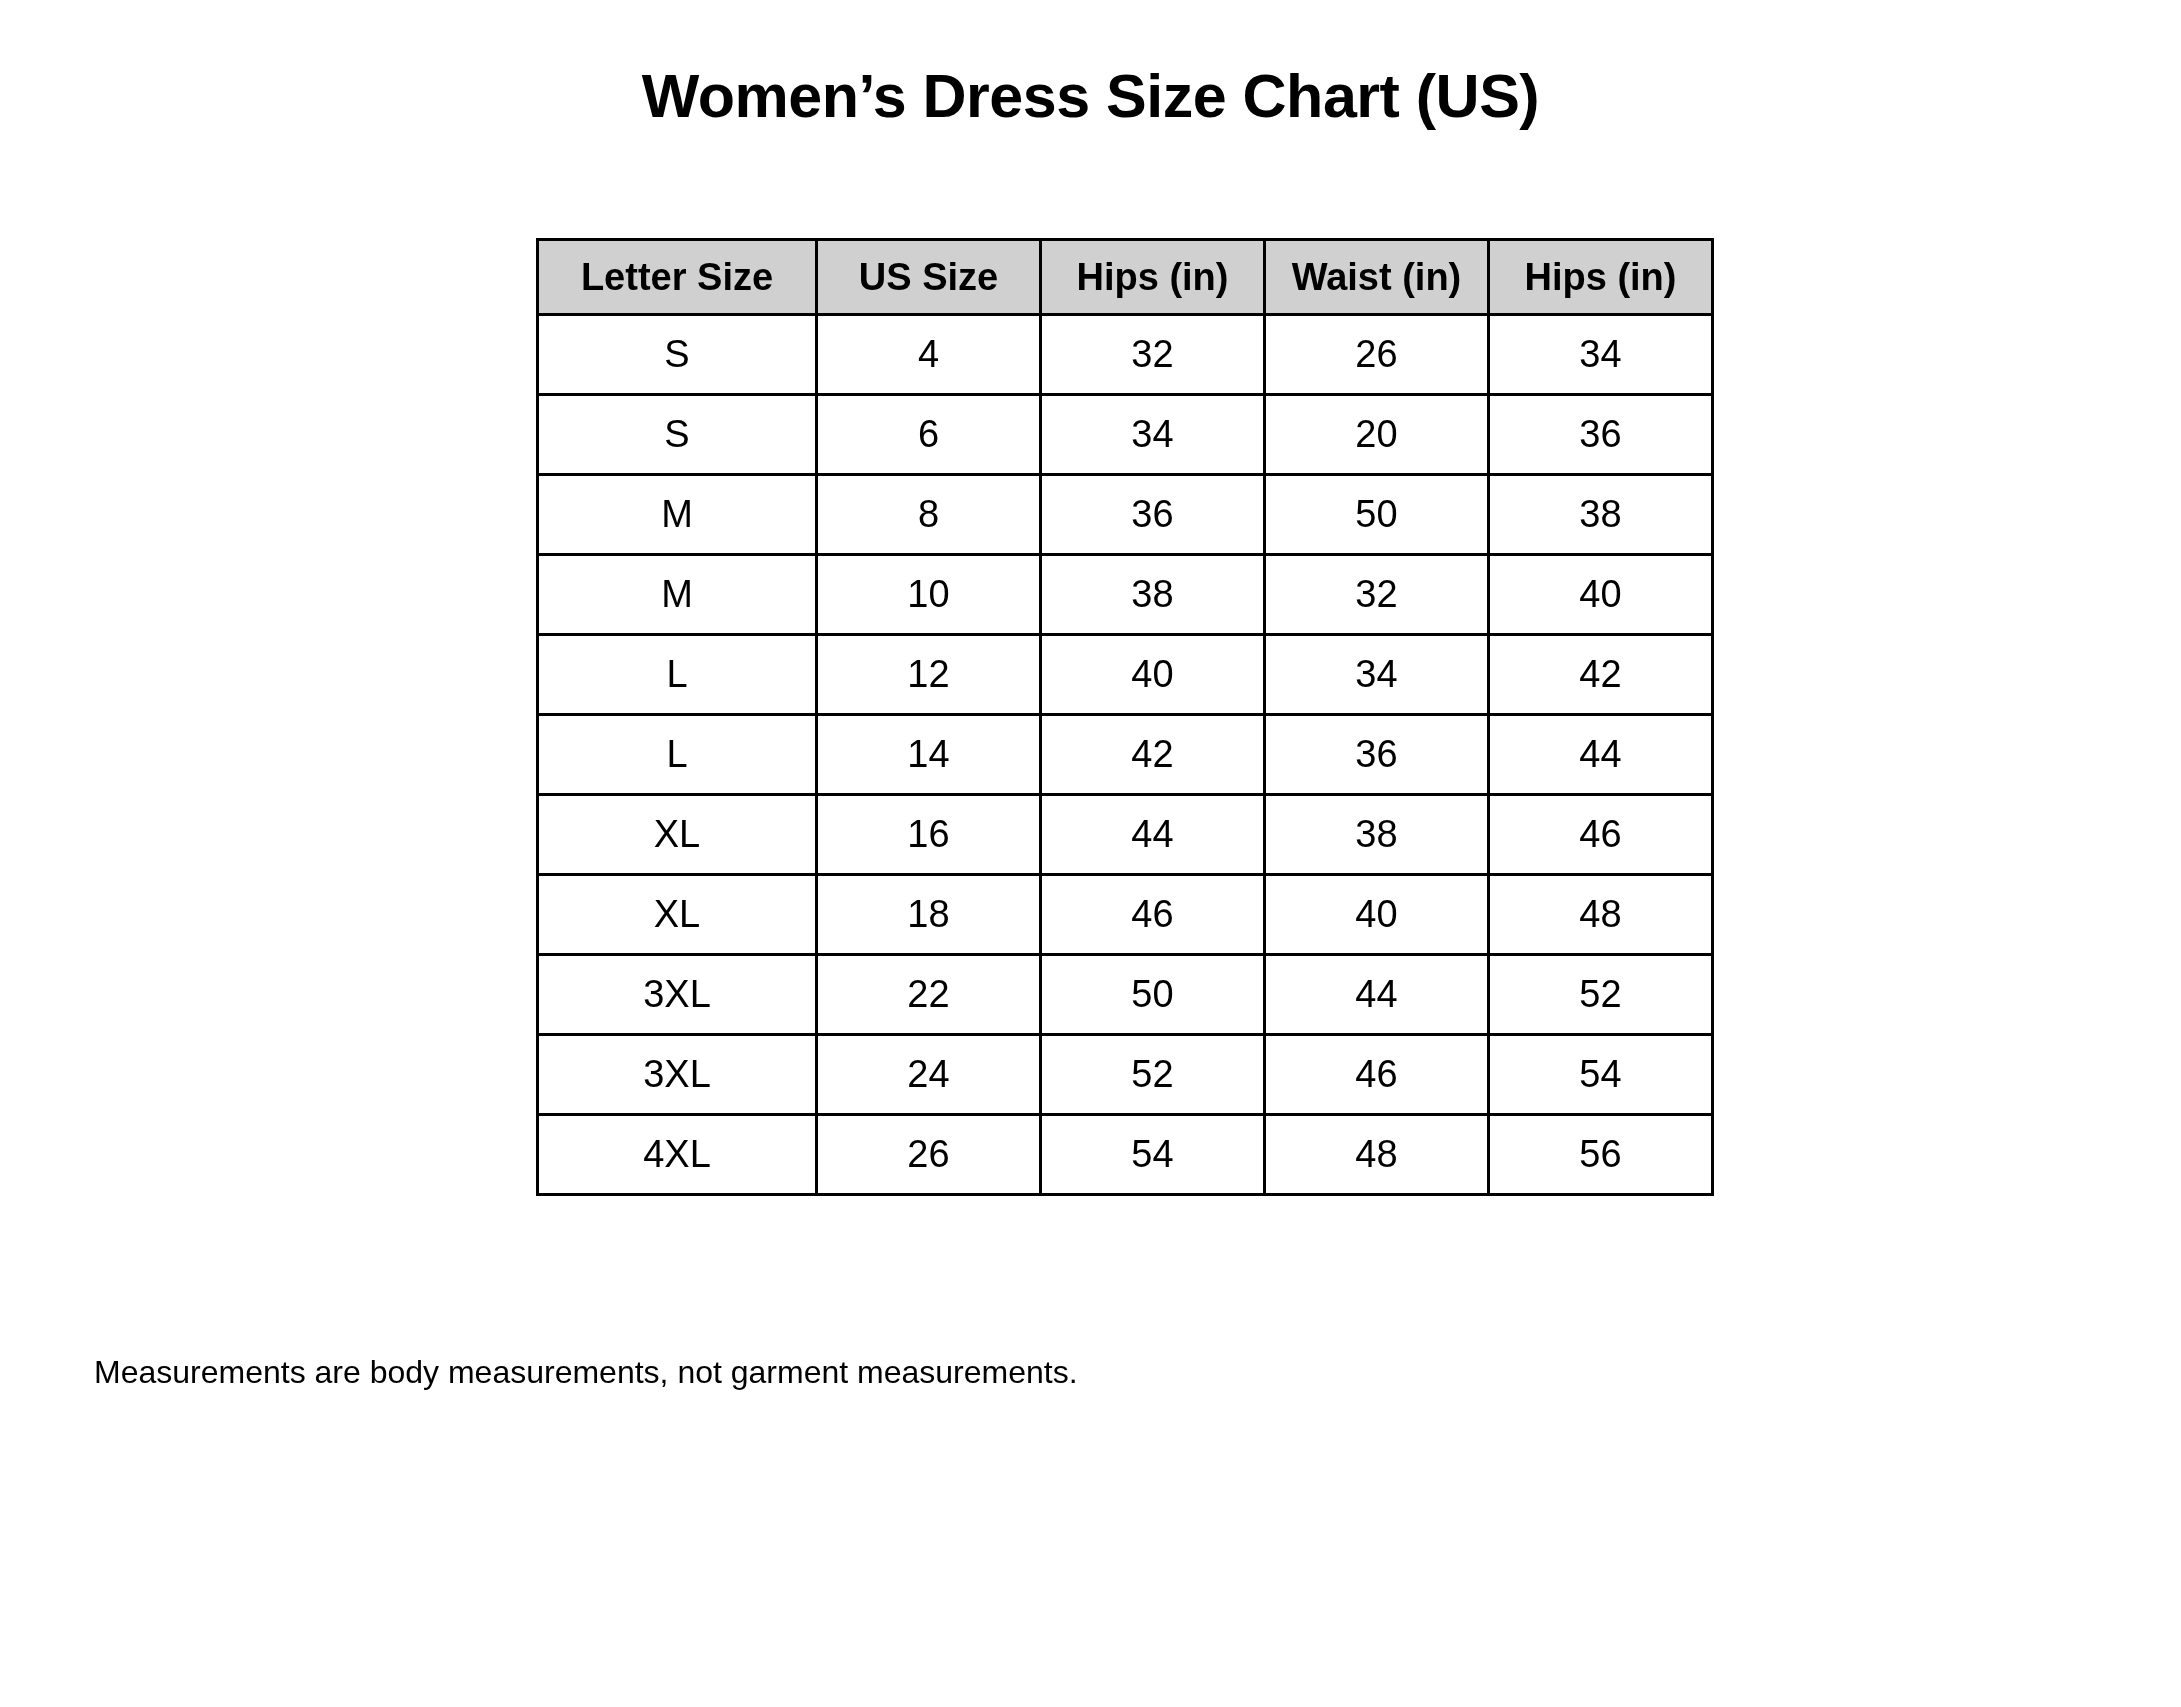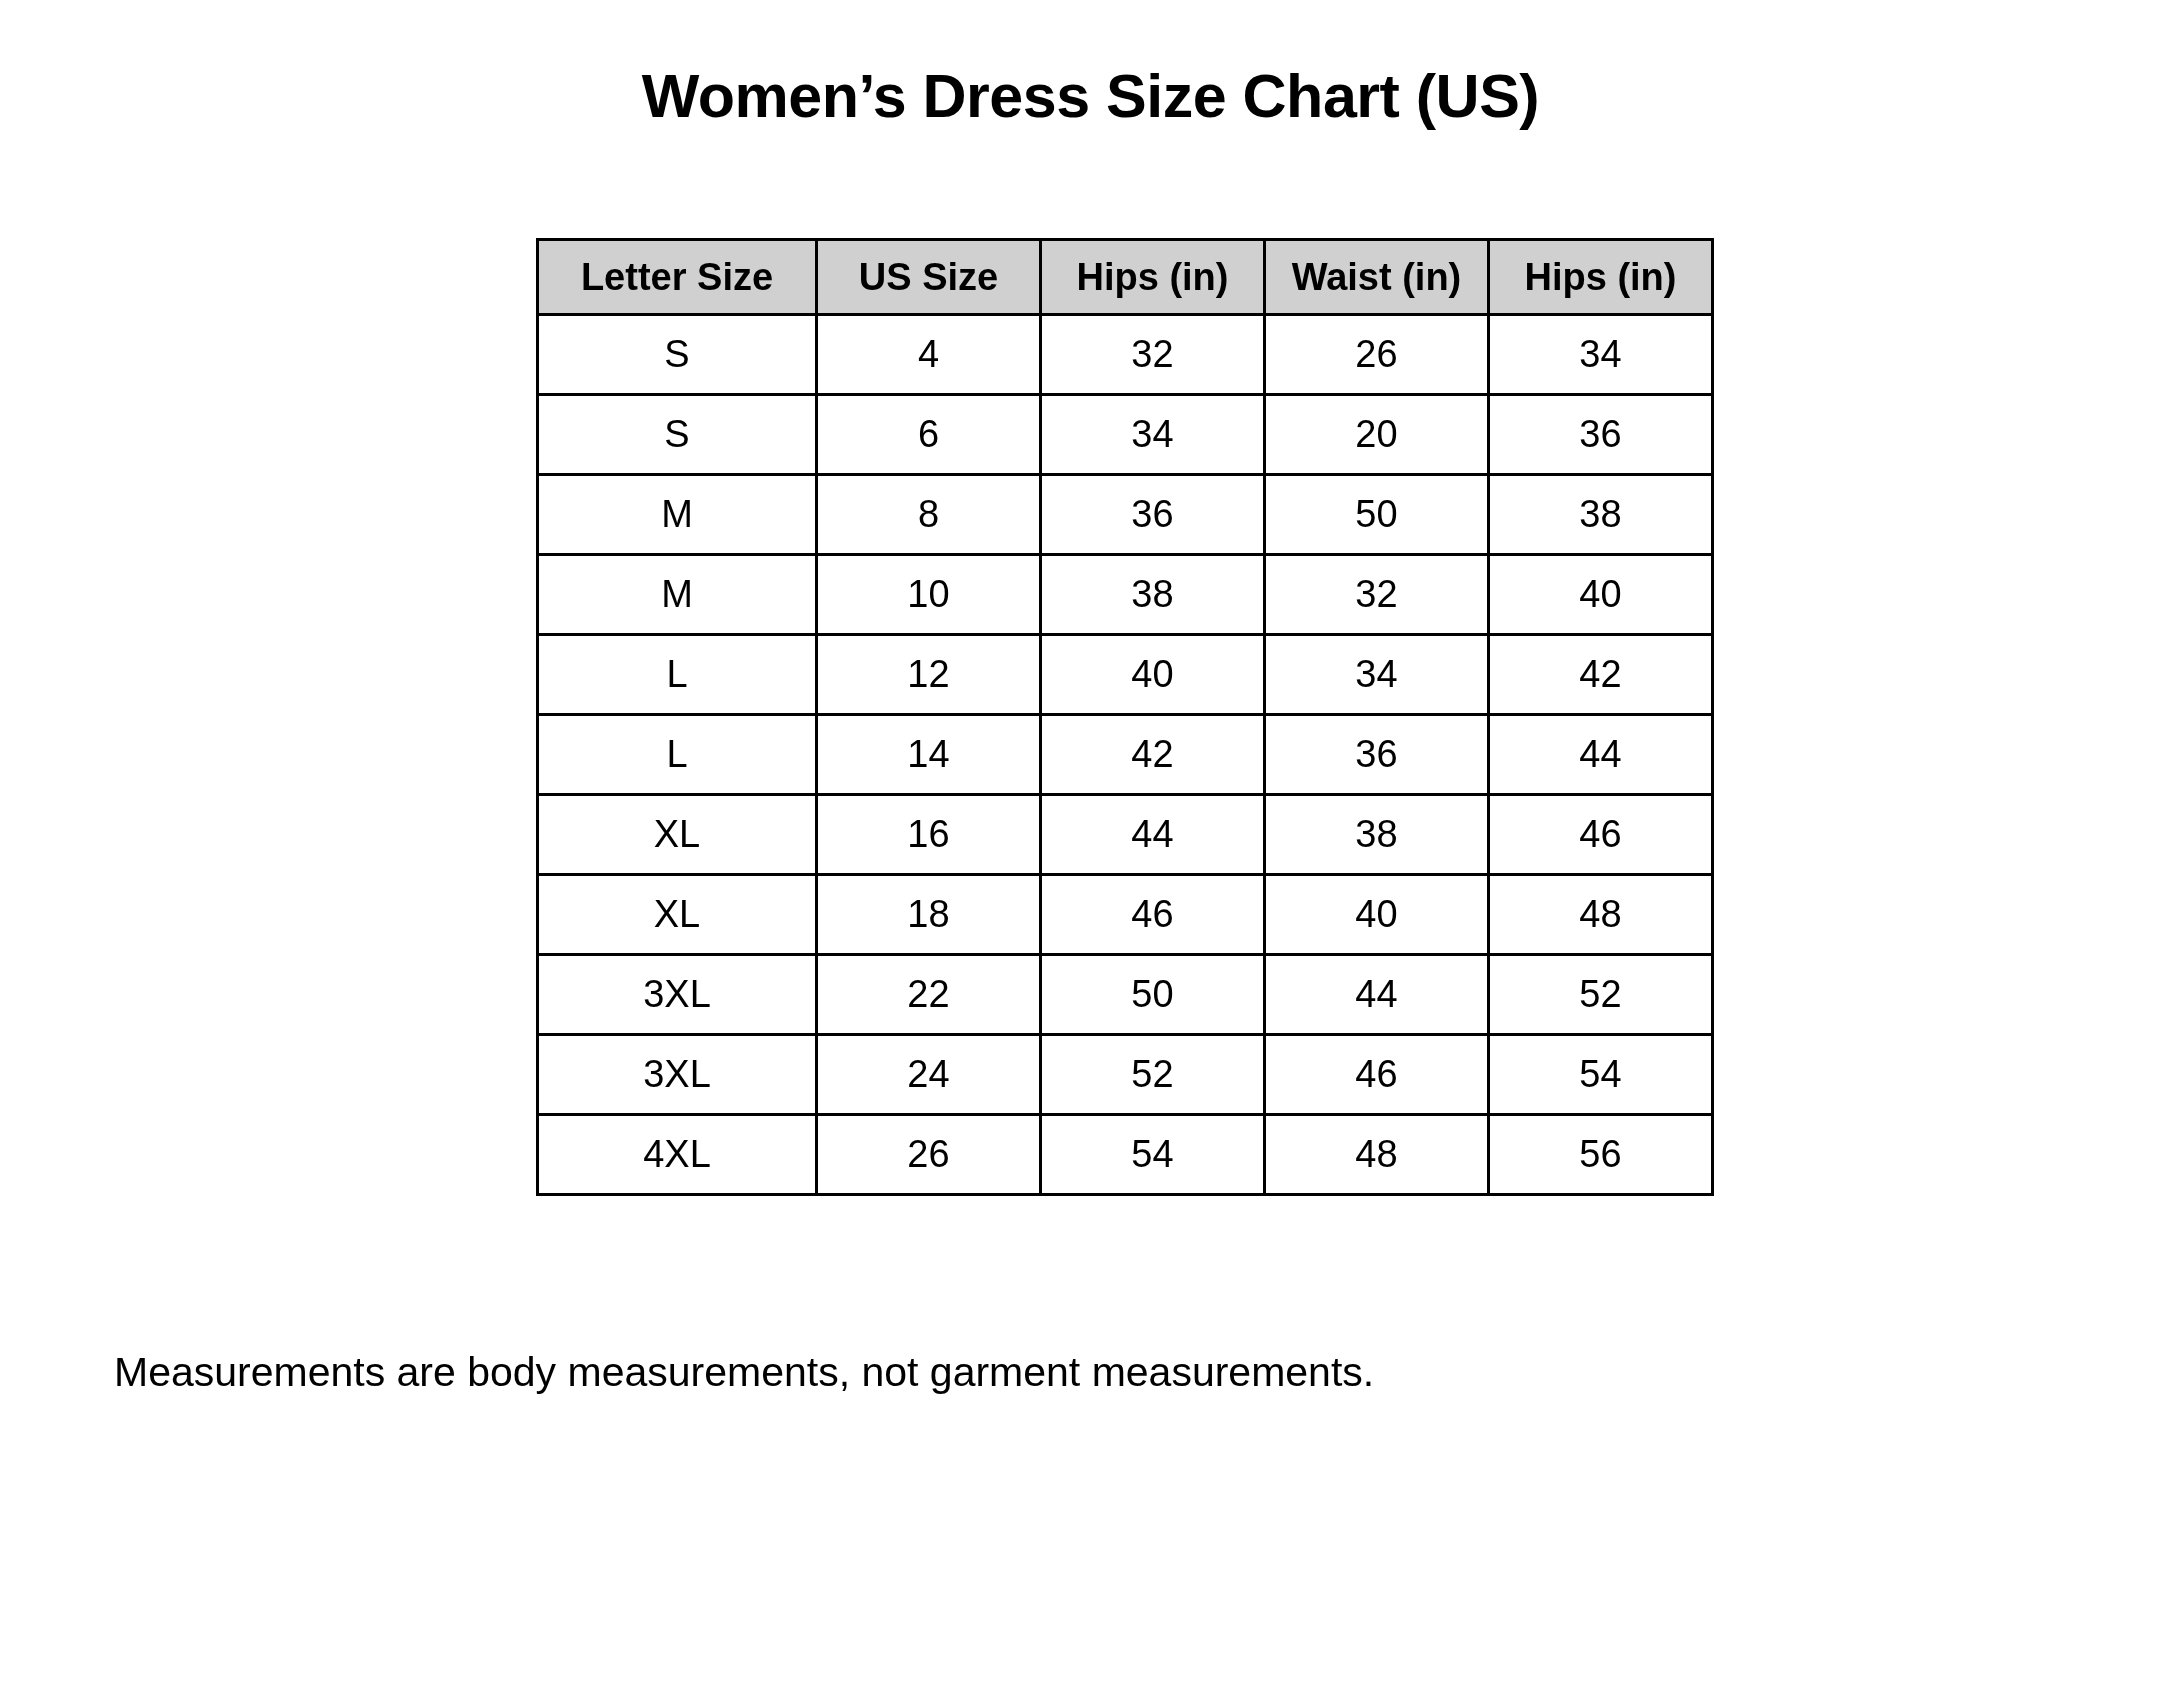--- a/index.html
+++ b/index.html
@@ -64,24 +64,23 @@
   col.c2 { width: 224px; }
   col.c3 { width: 224px; }
   col.c4 { width: 224px; }
   .notes {
     position: absolute;
     left: 94px;
     top: 1342px;
     width: 1980px;
   }
   .note-line {
-    font-size: 41px;
+    font-size: 32px;
     line-height: 61px;
     white-space: nowrap;
-    margin-left: 20px;
   }
   .note-gap {
     height: 42px;
   }
 </style>
 </head>
 <body>
 
 <div class="page">
 

